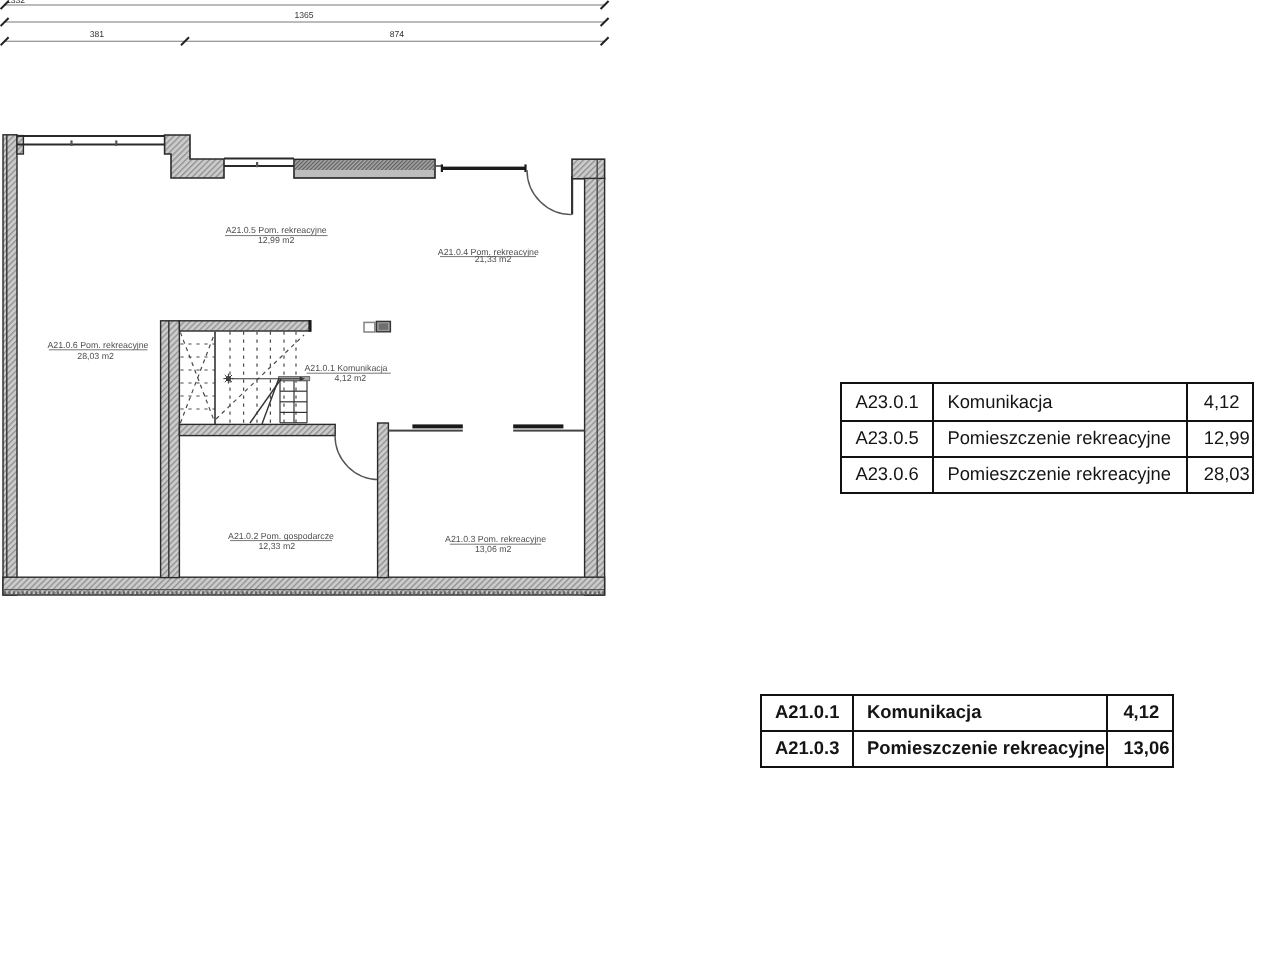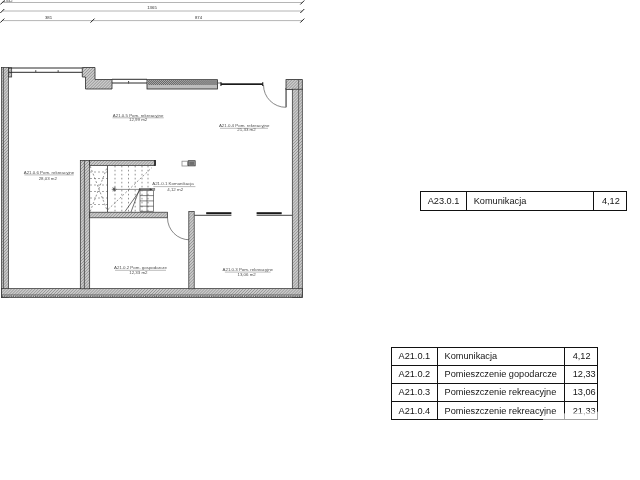--- a/index.html
+++ b/index.html
@@ -227,49 +227,49 @@
         <col style="width:46px">
         <col style="width:126.7px">
         <col style="width:33.1px">
       </colgroup>
 <tbody>
         <tr>
           <td>A23.0.1</td>
           <td>Komunikacja</td>
           <td class="c3">4,12</td>
         </tr>
+<tr>
+          <td>A23.0.5</td>
+          <td>Pomieszczenie rekreacyjne</td>
+          <td class="c3">12,99</td>
+        </tr>
+<tr>
+          <td>A23.0.6</td>
+          <td>Pomieszczenie rekreacyjne</td>
+          <td class="c3">28,03</td>
+        </tr>
 </tbody>
     </table>
 
-<table class="area" style="left:391px;top:346.5px;width:205.8px;">
+<table class="area" style="left:380px;top:346.5px;width:205.8px;font-weight:bold;">
 <colgroup>
         <col style="width:46px">
         <col style="width:126.7px">
         <col style="width:33.1px">
       </colgroup>
 <tbody>
         <tr>
           <td>A21.0.1</td>
           <td>Komunikacja</td>
           <td class="c3">4,12</td>
         </tr>
 <tr>
-          <td>A21.0.2</td>
-          <td>Pomieszczenie gopodarcze</td>
-          <td class="c3">12,33</td>
-        </tr>
-<tr>
           <td>A21.0.3</td>
           <td>Pomieszczenie rekreacyjne</td>
           <td class="c3">13,06</td>
-        </tr>
-<tr>
-          <td>A21.0.4</td>
-          <td>Pomieszczenie rekreacyjne</td>
-          <td class="c3">21,33</td>
         </tr>
 </tbody>
     </table>
 
 <div style="position:absolute;left:525px;top:408px;width:115px;height:62px;pointer-events:none;">
 <div style="position:absolute;left:18px;top:4px;width:95px;height:11px;background:rgba(255,255,255,0.62);transform:rotate(-3deg);"></div>
 <div style="position:absolute;left:48px;top:20px;width:70px;height:13px;background:rgba(255,255,255,0.6);transform:rotate(-4deg);"></div>
 <div style="position:absolute;left:28px;top:40px;width:80px;height:13px;background:rgba(255,255,255,0.55);transform:rotate(3deg);"></div>
 </div>
 </div>

